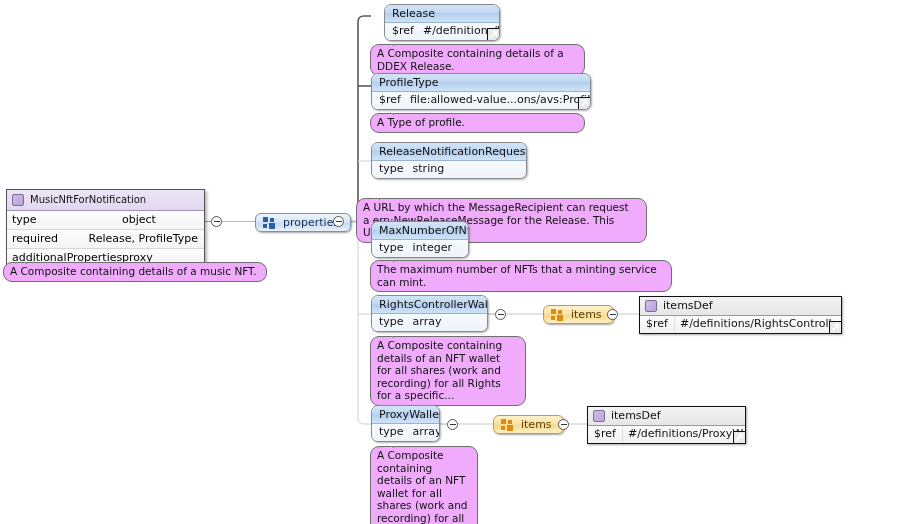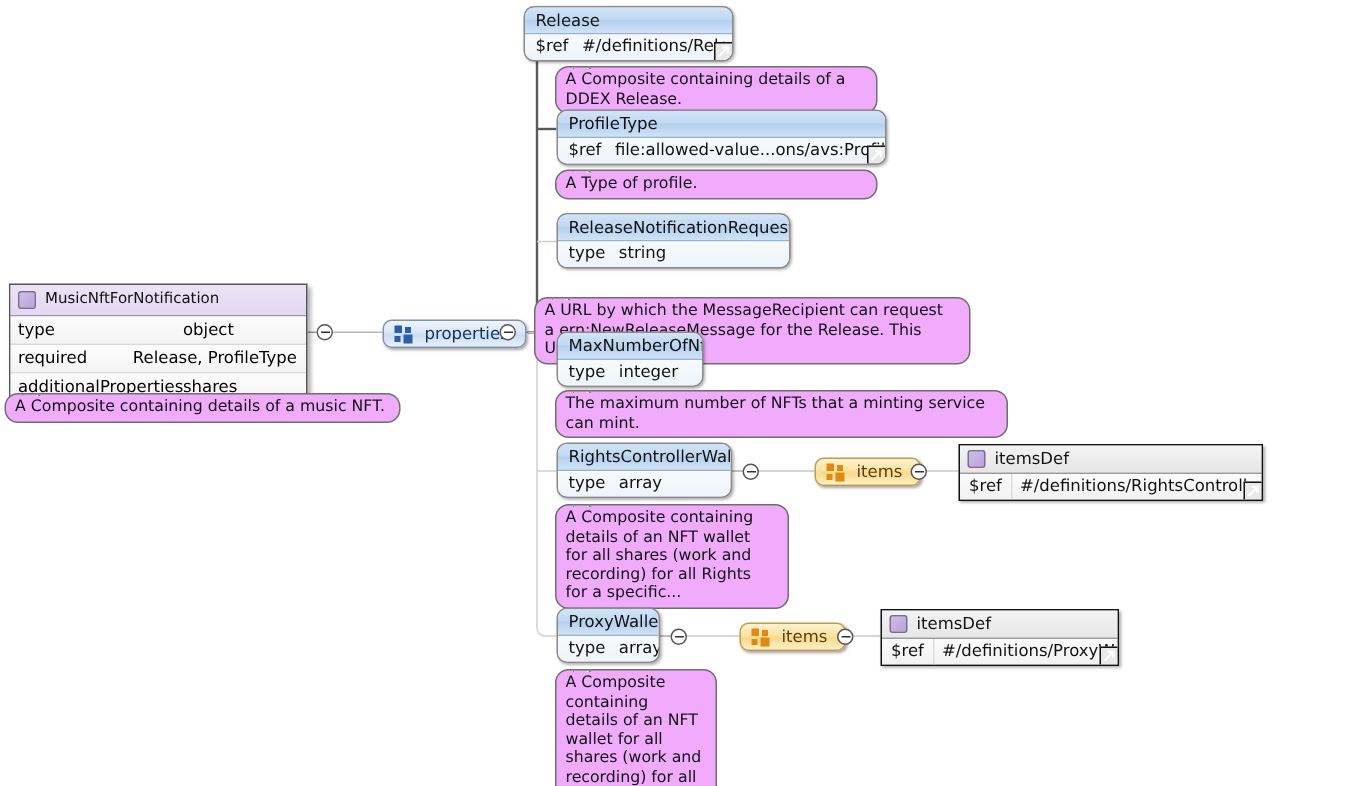--- a/index.html
+++ b/index.html
@@ -177,21 +177,21 @@
     <div class="trow">
       <span class="k">type</span>
       <span class="v">object</span>
     </div>
     <div class="trow">
       <span class="k">required</span>
       <span class="v">Release, ProfileType</span>
     </div>
     <div class="trow">
       <span class="k">additionalProperties</span>
-      <span class="v">shares</span>
+      <span class="v">proxy</span>
     </div>
   </div>
 
   <div class="ann" style="left:3px;top:262px;width:264px;">
     <span class="tail"></span>
     <span>A Composite containing details of a music NFT.</span>
   </div>
 
   <div class="toggle" style="left:211px;top:216px;"></div>
 
@@ -199,21 +199,21 @@
     <span class="ico-dots">
       <i class="a"></i>
         <i class="b"></i>
         <i class="c"></i>
         <i class="d"></i>
     </span>
     <span>properties</span>
   </div>
   <div class="toggle" style="left:333px;top:216px;"></div>
 
-  <div class="node pbox" style="left:349px;top:4px;width:140px;position:absolute;">
+  <div class="node pbox" style="left:384px;top:4px;width:116px;position:absolute;">
     <div class="hdr">
       <span>Release</span>
     </div>
     <div class="row">
       <span class="k">$ref</span>
       <span class="v">#/definitions/Release</span>
     </div>
     <span class="linkico">
       <svg width="9" height="9" viewBox="0 0 9 9">
           <path d="M1.2,7.6 L6.6,2.2 M3.4,1.6 L7.3,1.5 L7.2,5.4" stroke="#fff" stroke-width="1.4" fill="none"></path>

